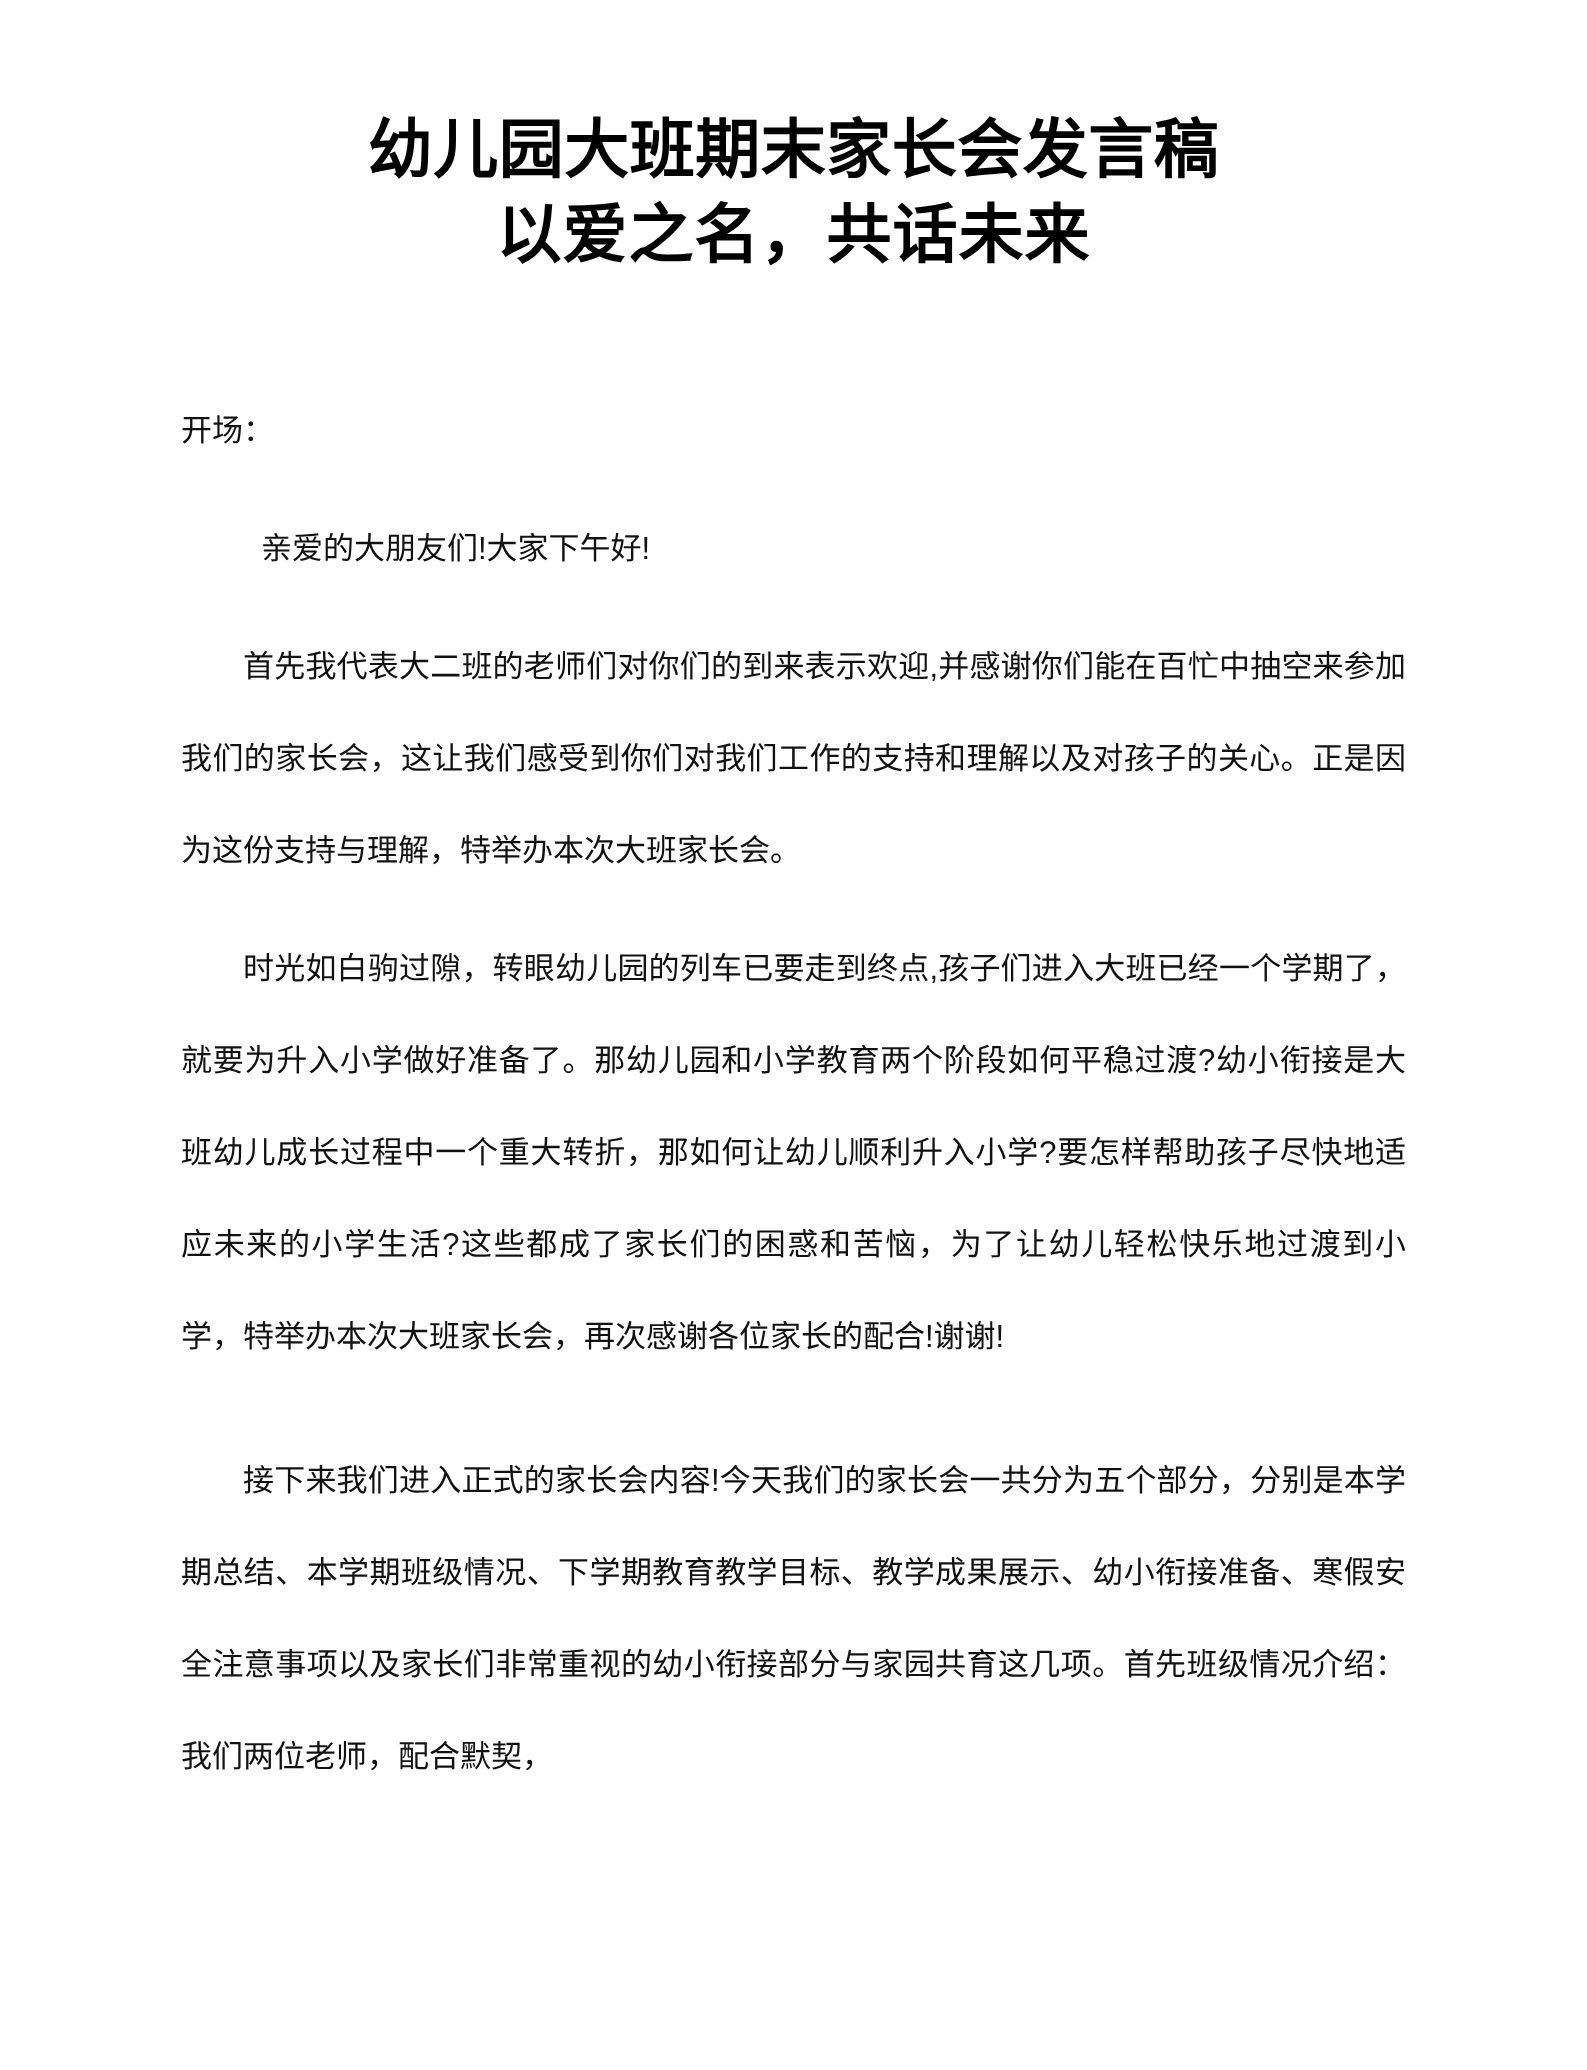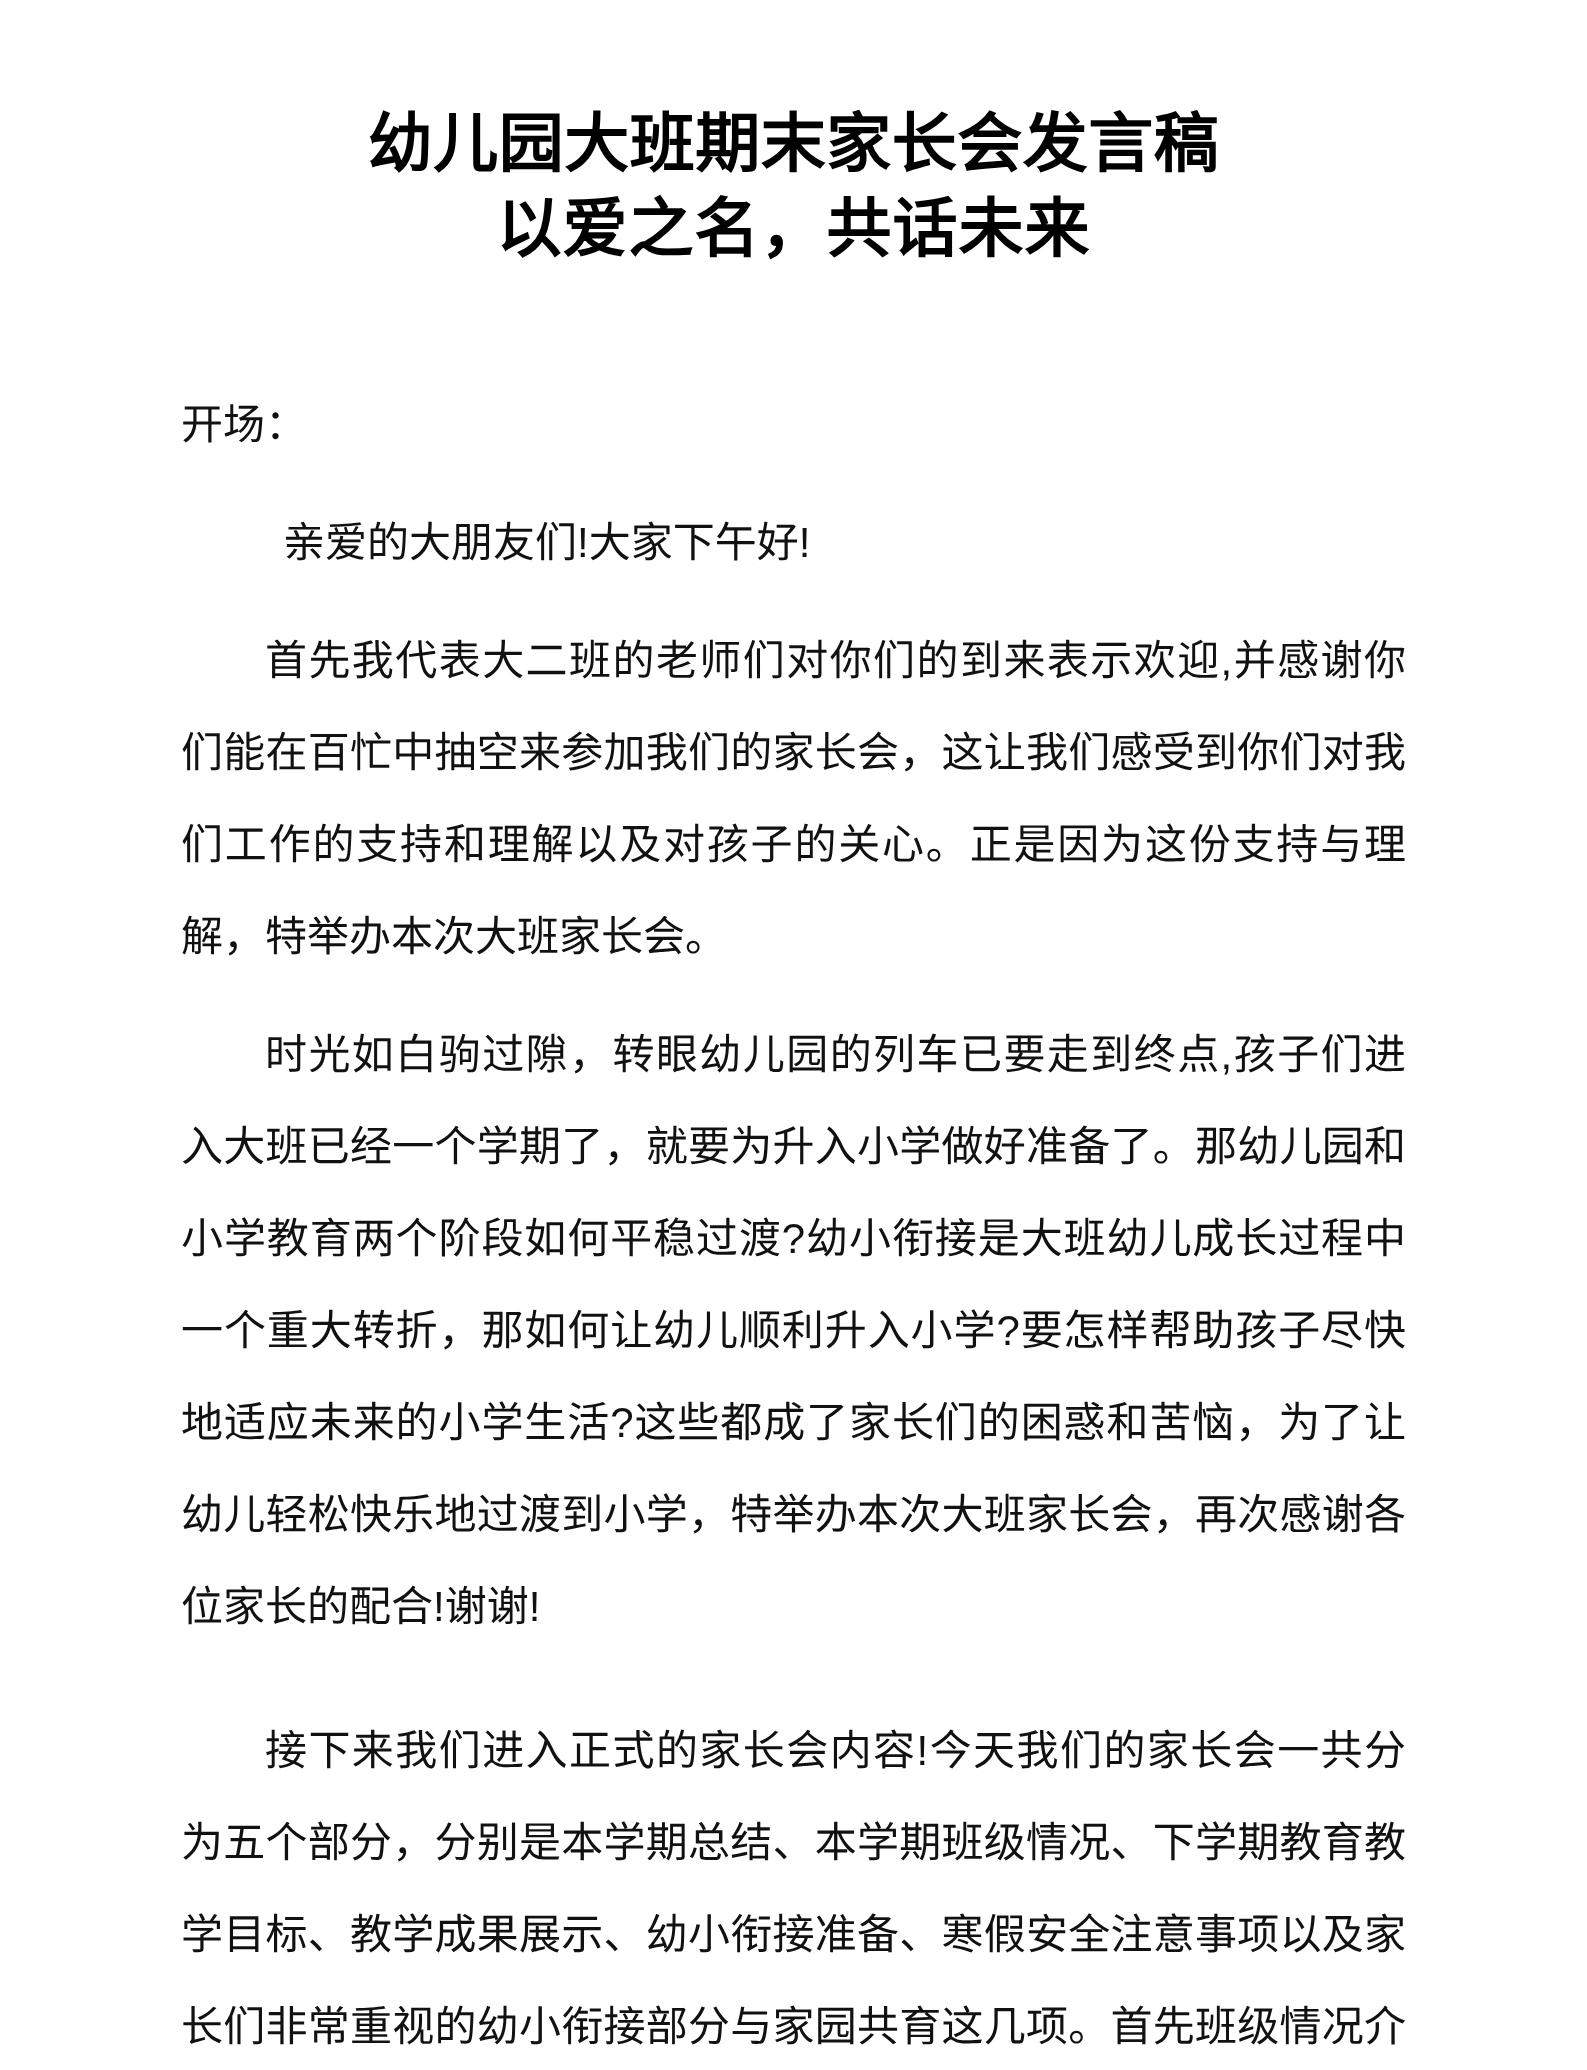--- a/index.html
+++ b/index.html
@@ -16,21 +16,21 @@
     color: #0a0a0a;
     -webkit-font-smoothing: antialiased;
   }
 
   .page {
     position: relative;
     width: 1587px;
     height: 2070px;
     background: #ffffff;
     box-sizing: border-box;
-    padding: 6px;
+    padding: 12px;
   }
 
   
   .doc-title {
     margin: 0;
     padding-top: 96px;
     text-align: center;
     font-weight: 700;
     font-size: 65px;
     line-height: 1.30;
@@ -52,21 +52,21 @@
     width: 1225px;
     padding-left: 0;
     box-sizing: border-box;
   }
 
   .spacer-after-title { height: 108px; }
 
   .para {
     margin: 0 0 0 0;
     padding: 0 0 0 0;
-    font-size: 42px;
+    font-size: 31px;
     line-height: 92px;
     text-align: justify;
     text-justify: inter-ideograph;
     color: #111111;
     letter-spacing: 0px;
     word-break: break-all;
   }
 
   
   .para.flush {

